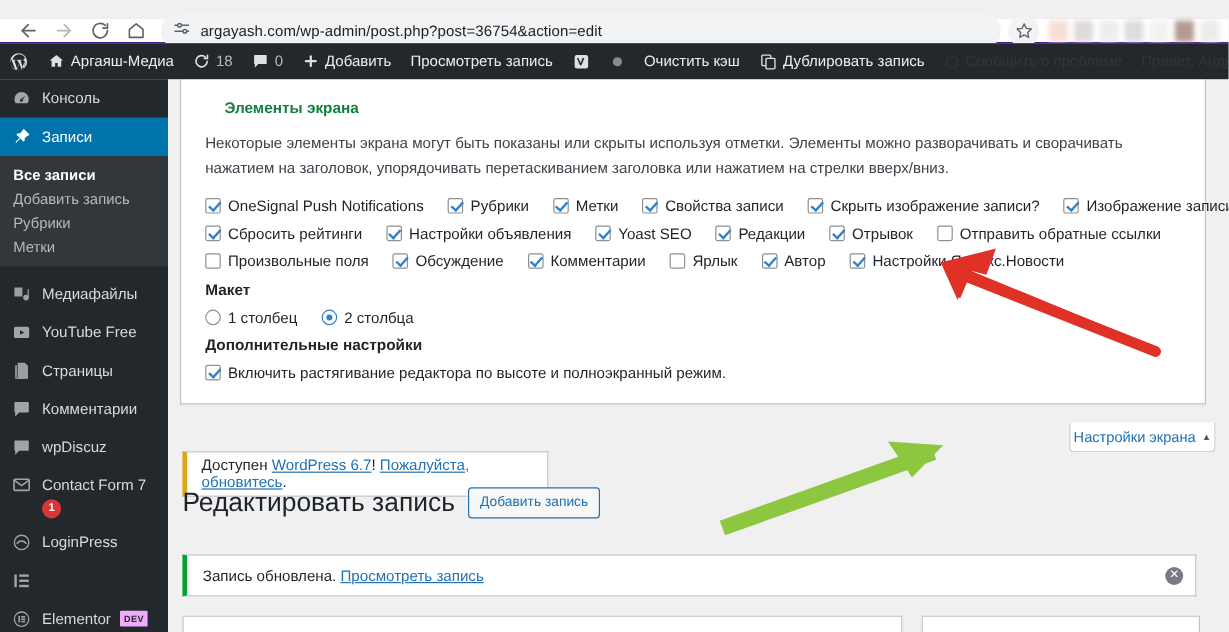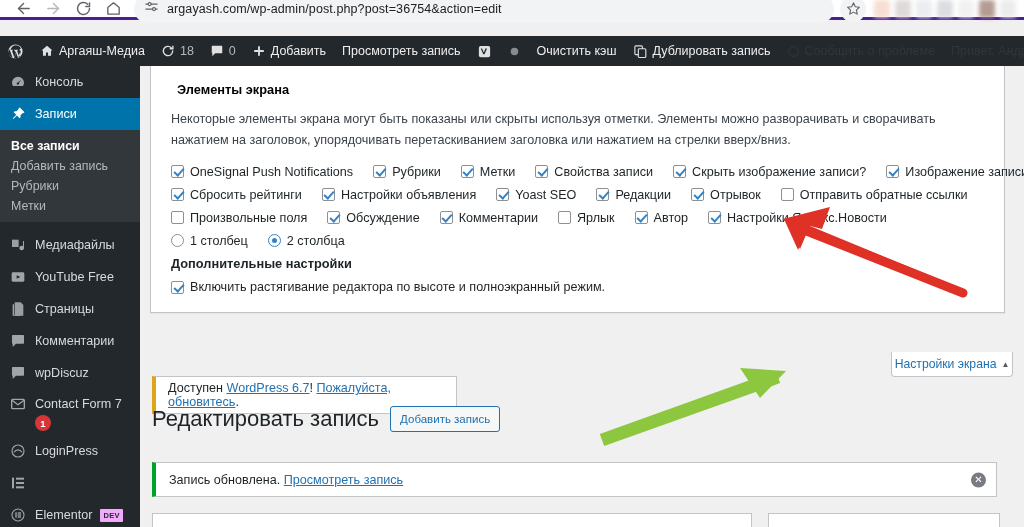--- a/index.html
+++ b/index.html
@@ -6,23 +6,23 @@
   html, body {
     width: 1024px; height: 527px;
     overflow: hidden;
     font-family: "Liberation Sans", sans-serif;
     background: #f0f0f1;
   }
   #app { position: relative; width: 1024px; height: 527px; overflow: hidden; background:#f0f0f1; }
 
   
   .browser-bar {
-    position:absolute; top:0; left:0; width:1024px; height:20px;
+    position:absolute; top:16px; left:0; width:1024px; height:20px;
     background:#ffffff; display:flex; align-items:center; padding:0 8px;
-    border-bottom:3px solid #4c1d95;
+    border-bottom:1px solid #4c1d95;
   }
   .nav-btn {
     width:30px; height:30px; border-radius:50%;
     display:flex; align-items:center; justify-content:center;
     color:#5f6368; flex:0 0 auto;
   }
   .nav-btn svg { display:block; }
   .omnibox {
     flex:1 1 auto; height:28px; margin:0 6px 0 6px;
     background:#f1f3f4; border-radius:14px;
@@ -90,21 +90,21 @@
   .content { position:absolute; left:140px; top:66px; right:0; bottom:0;
     background:#f0f0f1; overflow:hidden; }
 
   
   .screen-panel {
     position:absolute; left:10px; top:0; width:855px;
     background:#fff; border:1px solid #c3c4c7; border-top:none;
     box-shadow:0 1px 1px rgba(0,0,0,.04);
     padding:12px 18px 14px 18px;
   }
-  .panel-h { font-size:12.8px; font-weight:bold; color:#000000; margin:4px 0 12px 8px; }
+  .panel-h { font-size:12.8px; font-weight:bold; color:#15803d; margin:4px 0 12px 18px; }
   .panel-desc { font-size:12.6px; color:#3c434a; line-height:1.65; margin:0 2px 14px 2px; max-width:830px; }
   .cb-rows { margin:0 0 6px 2px; }
   .cb-row { display:flex; align-items:center; flex-wrap:nowrap; margin-bottom:9px; }
   .cb-lbl { display:inline-flex; align-items:center; gap:6px; margin-right:20px;
     font-size:12.6px; color:#1d2327; white-space:nowrap; }
   .cb {
     width:13px; height:13px; border:1px solid #8c8f94; border-radius:2px;
     background:#fff; display:inline-flex; align-items:center; justify-content:center;
     flex:0 0 auto; position:relative;
   }
@@ -518,20 +518,21 @@
             <span>Автор</span>
           </label>
           <label class="cb-lbl">
             <span class="cb on"></span>
             <span>Настройки Яндекс.Новости</span>
           </label>
         </div>
 
       </div>
 
+      <div class="sec-h">Макет</div>
       <div class="radio-row">
         <label class="rb-lbl">
           <span class="rb"></span>
           <span>1 столбец</span>
         </label>
         <label class="rb-lbl">
           <span class="rb on"></span>
           <span>2 столбца</span>
         </label>
       </div>

